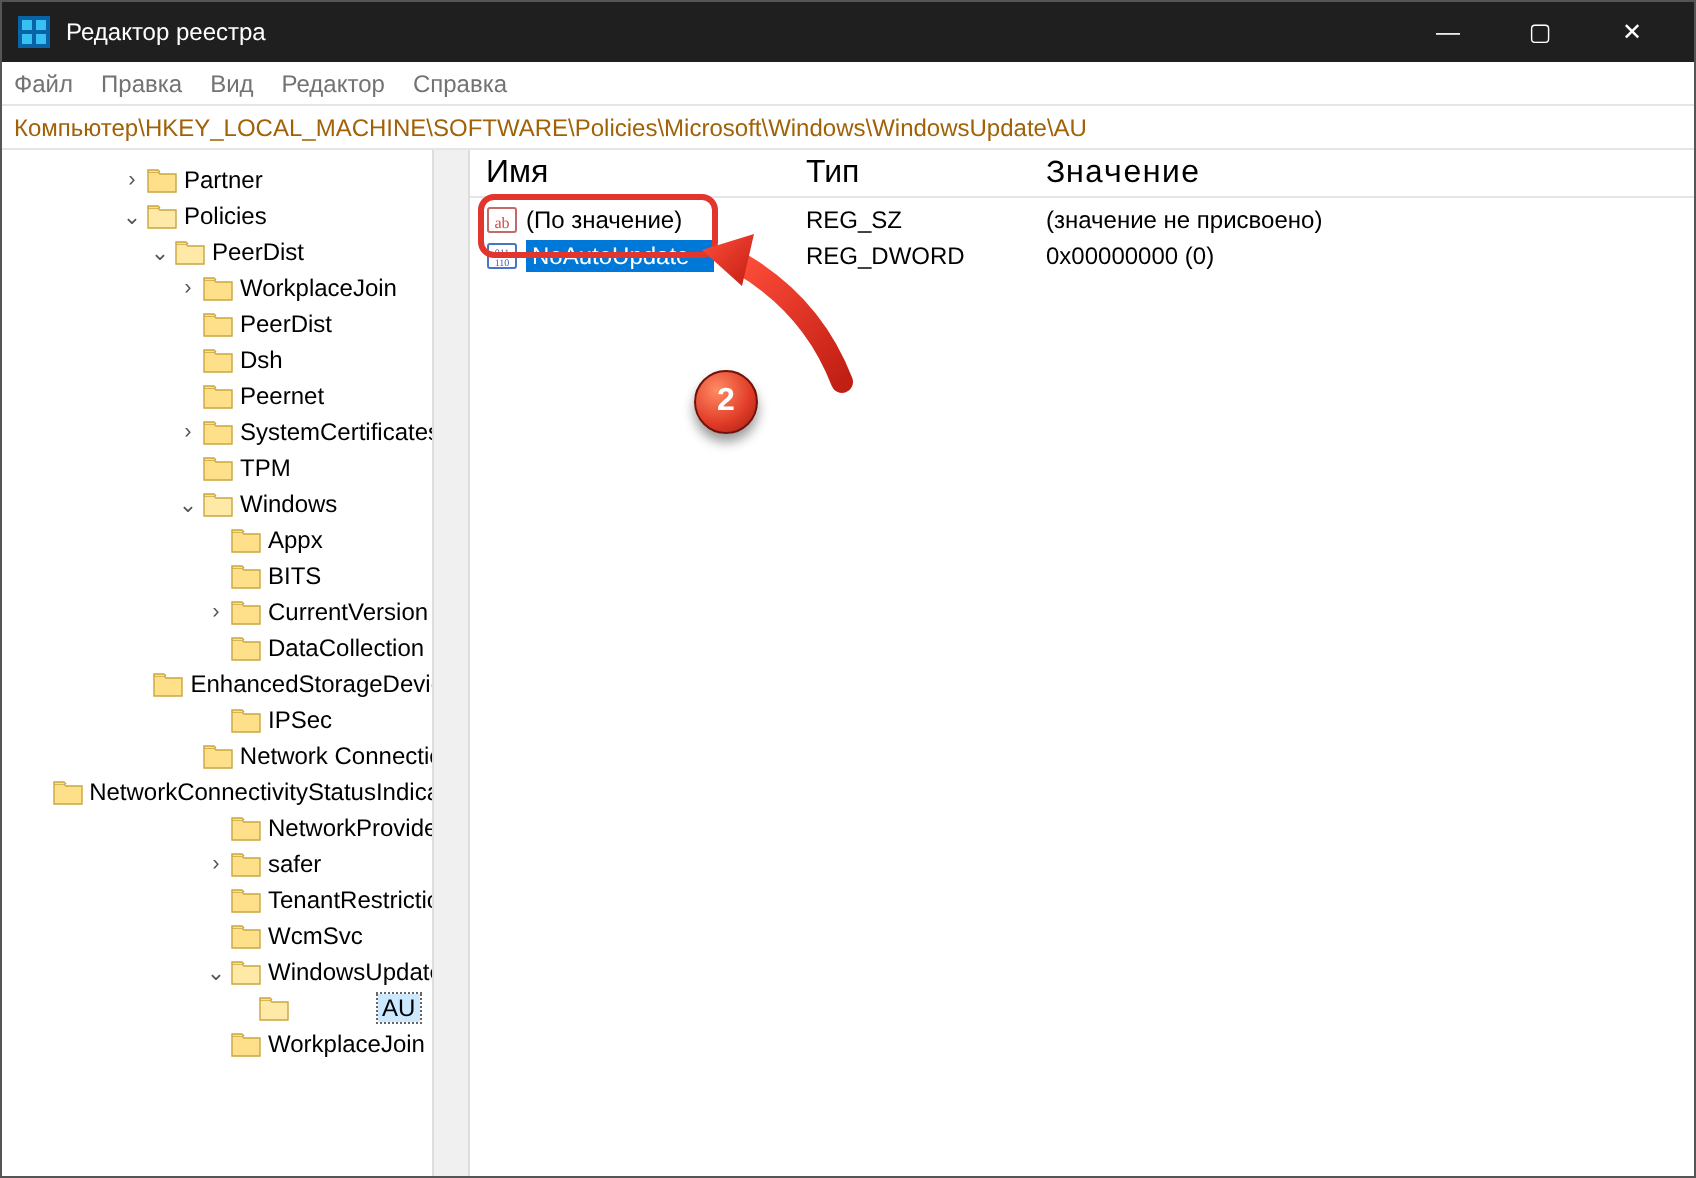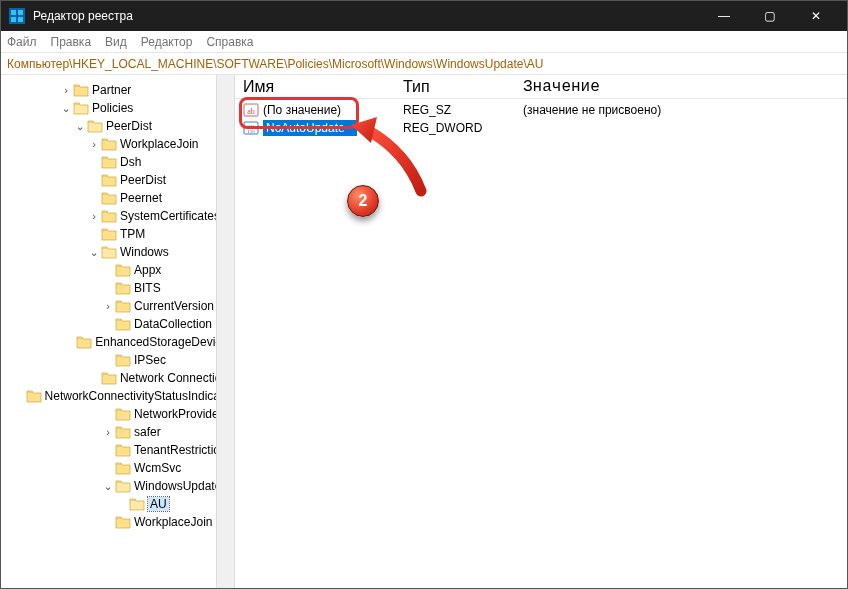--- a/index.html
+++ b/index.html
@@ -94,20 +94,21 @@
   .folder-icon {
     width: 16px; height: 14px;
     margin-right: 3px;
     display: inline-flex;
   }
   .folder-icon svg { width: 16px; height: 14px; }
   .tree-row.selected .label-box {
     background: #cce8ff;
     outline: 1px dotted #666;
     padding: 0 2px;
+    margin-left: 41px;
   }
   .main {
     flex: 1;
     display: flex;
     flex-direction: column;
     position: relative;
   }
   .list-header {
     display: flex;
     height: 24px;
@@ -269,33 +270,33 @@
       <div class="tree-row">
         <span class="indent" style="width: 84px;"></span>
         <span class="toggle"></span>
         <span class="folder-icon">
           <svg viewBox="0 0 16 14">
             <path d="M1 3h5l1 1h8v9H1z" fill="#ffe08a" stroke="#caa63e" stroke-width="0.7"></path>
             <path d="M1 3h5l1 1h8" fill="none"></path>
             <path d="M1 3V2h5l1 1" fill="#ffe08a" stroke="#caa63e" stroke-width="0.7"></path>
           </svg>
         </span>
+        <span class="label-box">PeerDist</span>
+      </div>
+      <div class="tree-row">
+        <span class="indent" style="width: 84px;"></span>
+        <span class="toggle"></span>
+        <span class="folder-icon">
+          <svg viewBox="0 0 16 14">
+            <path d="M1 3h5l1 1h8v9H1z" fill="#ffe08a" stroke="#caa63e" stroke-width="0.7"></path>
+            <path d="M1 3h5l1 1h8" fill="none"></path>
+            <path d="M1 3V2h5l1 1" fill="#ffe08a" stroke="#caa63e" stroke-width="0.7"></path>
+          </svg>
+        </span>
         <span class="label-box">Dsh</span>
-      </div>
-      <div class="tree-row">
-        <span class="indent" style="width: 84px;"></span>
-        <span class="toggle"></span>
-        <span class="folder-icon">
-          <svg viewBox="0 0 16 14">
-            <path d="M1 3h5l1 1h8v9H1z" fill="#ffe08a" stroke="#caa63e" stroke-width="0.7"></path>
-            <path d="M1 3h5l1 1h8" fill="none"></path>
-            <path d="M1 3V2h5l1 1" fill="#ffe08a" stroke="#caa63e" stroke-width="0.7"></path>
-          </svg>
-        </span>
-        <span class="label-box">PeerDist</span>
       </div>
       <div class="tree-row">
         <span class="indent" style="width: 84px;"></span>
         <span class="toggle"></span>
         <span class="folder-icon">
           <svg viewBox="0 0 16 14">
             <path d="M1 3h5l1 1h8v9H1z" fill="#ffe08a" stroke="#caa63e" stroke-width="0.7"></path>
             <path d="M1 3h5l1 1h8" fill="none"></path>
             <path d="M1 3V2h5l1 1" fill="#ffe08a" stroke="#caa63e" stroke-width="0.7"></path>
           </svg>
@@ -541,20 +542,21 @@
         <div class="list-row">
           <span class="val-icon">
             <svg viewBox="0 0 16 16">
               <rect x="1" y="2" width="14" height="12" rx="1" fill="#fff" stroke="#4a74c8"></rect>
               <text x="8" y="8.2" font-size="5" text-anchor="middle" fill="#3c66c0" font-family="Tahoma">011</text>
               <text x="8" y="13.2" font-size="5" text-anchor="middle" fill="#3c66c0" font-family="Tahoma">110</text>
             </svg>
           </span>
           <span class="val-name"><input class="selected-input" value="NoAutoUpdate" style=""></span>
           <span class="val-type">REG_DWORD</span>
+          <span class="val-data">0x00000000 (0)</span>
         </div>
       </div>
   </div>
 </div>
 
 <div class="highlight-box"></div>
 <svg class="arrow" viewBox="0 0 90 80">
   <defs>
     <linearGradient id="ag" x1="0" y1="0" x2="1" y2="1">
       <stop offset="0" stop-color="#ff4d3a"></stop>

